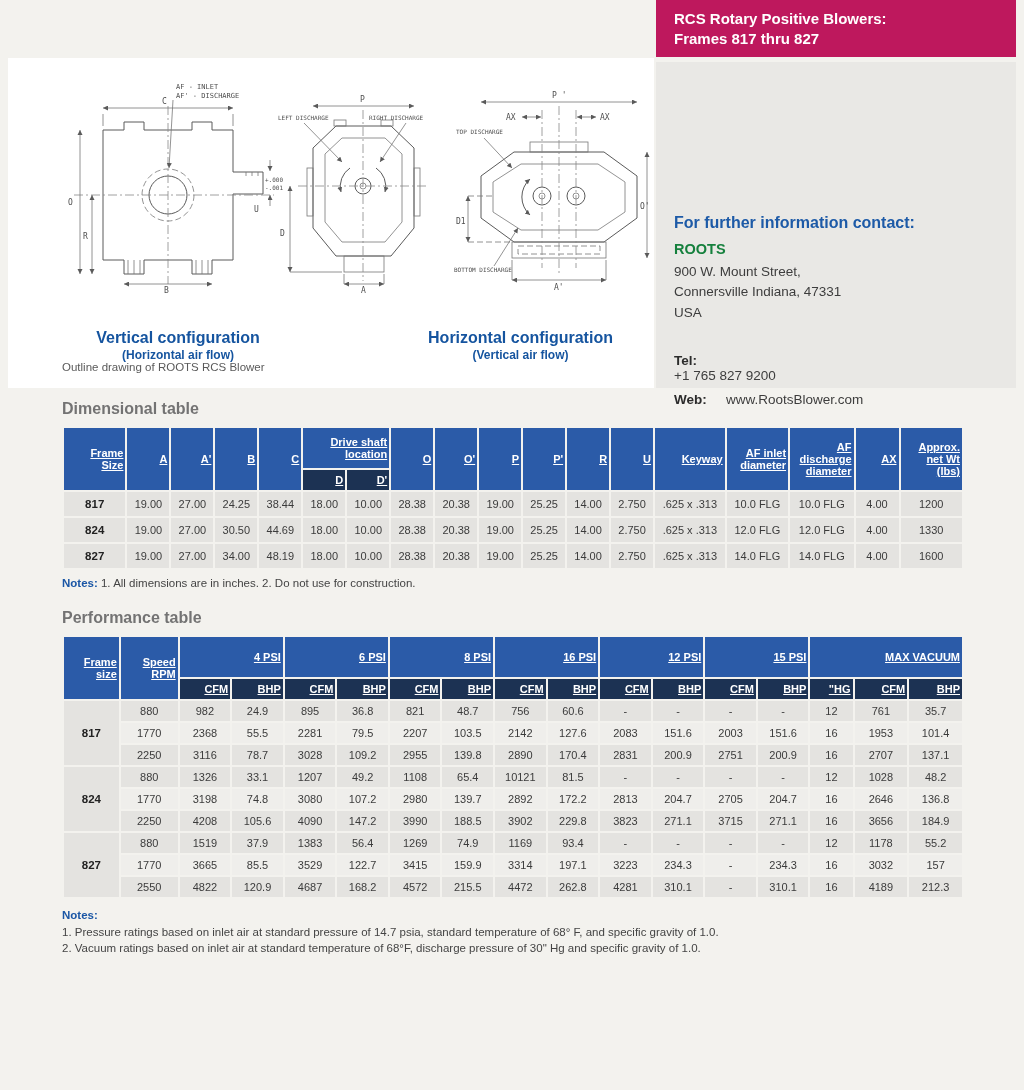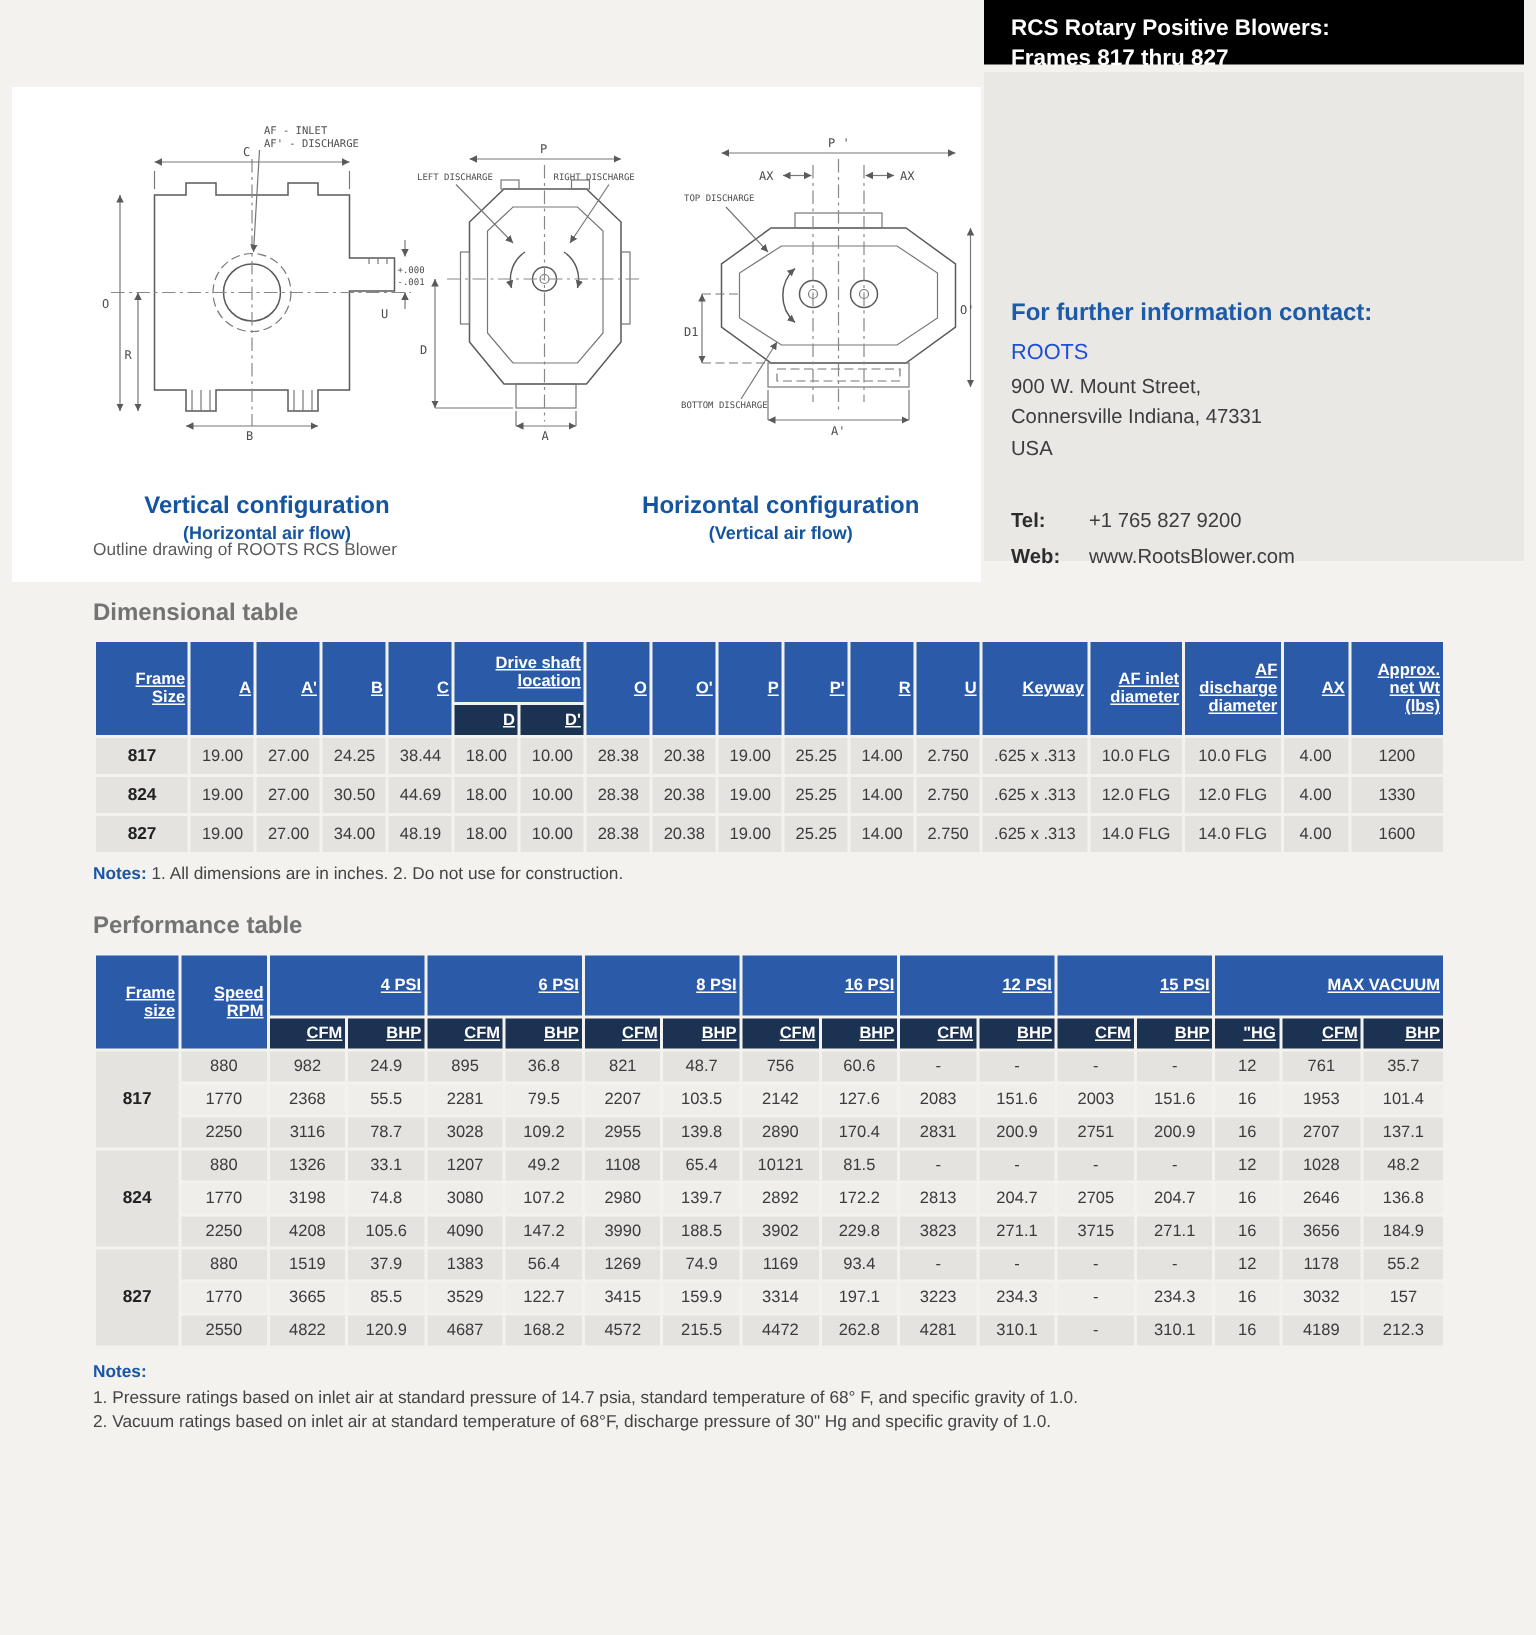--- a/index.html
+++ b/index.html
@@ -4,32 +4,32 @@
 <style>
   html,body { margin:0; padding:0; }
   .page {
     position:relative; width:1024px; height:1090px;
     background:#f3f2ee; overflow:hidden;
     font-family:"Liberation Sans", sans-serif;
   }
   
   .right-col { position:absolute; left:656px; top:0; width:360px; height:388px; }
   .blue-header {
-    box-sizing:border-box; height:43px; background:#000000; color:#fff;
+    box-sizing:border-box; height:57px; background:#be185d; color:#fff;
     font-weight:bold; font-size:15px; line-height:1.32; padding:9px 14px 0 18px;
   }
   .contact-panel {
     box-sizing:border-box; margin-top:5px; height:326px; background:#e9e8e5;
     padding:152px 20px 0 18px; position:relative;
   }
   .contact-heading { color:#1d5aa7; font-weight:bold; font-size:16px; margin-bottom:9px; }
-  .company { font-weight:normal; font-size:14.5px; color:#1d4ed8; margin-bottom:5px; }
+  .company { font-weight:bold; font-size:14.5px; color:#15803d; margin-bottom:5px; }
   .addr { font-size:13.5px; color:#3d3d3d; line-height:1.5; }
   .contact-row { display:flex; font-size:13.5px; color:#3d3d3d; margin-top:9px; }
-  .contact-row.first { margin-top:30px; }
+  .contact-row.first { margin-top:30px;flex-direction:column; }
   .contact-row .lbl { font-weight:bold; color:#2c2c2c; width:52px; }
   
   .drawings-panel { position:absolute; left:8px; top:58px; width:646px; height:330px; background:#ffffff; }
   .drawings-panel svg { position:absolute; top:18px; }
   #svg-v { left:50px; }
   #svg-m { left:268px; }
   #svg-h { left:446px; }
   .dwg-line { stroke:#5a5a5a; stroke-width:1; fill:none; }
   .dwg-thin { stroke:#777; stroke-width:0.8; fill:none; }
   .dwg-dash { stroke:#777; stroke-width:0.8; fill:none; stroke-dasharray:6 3; }

